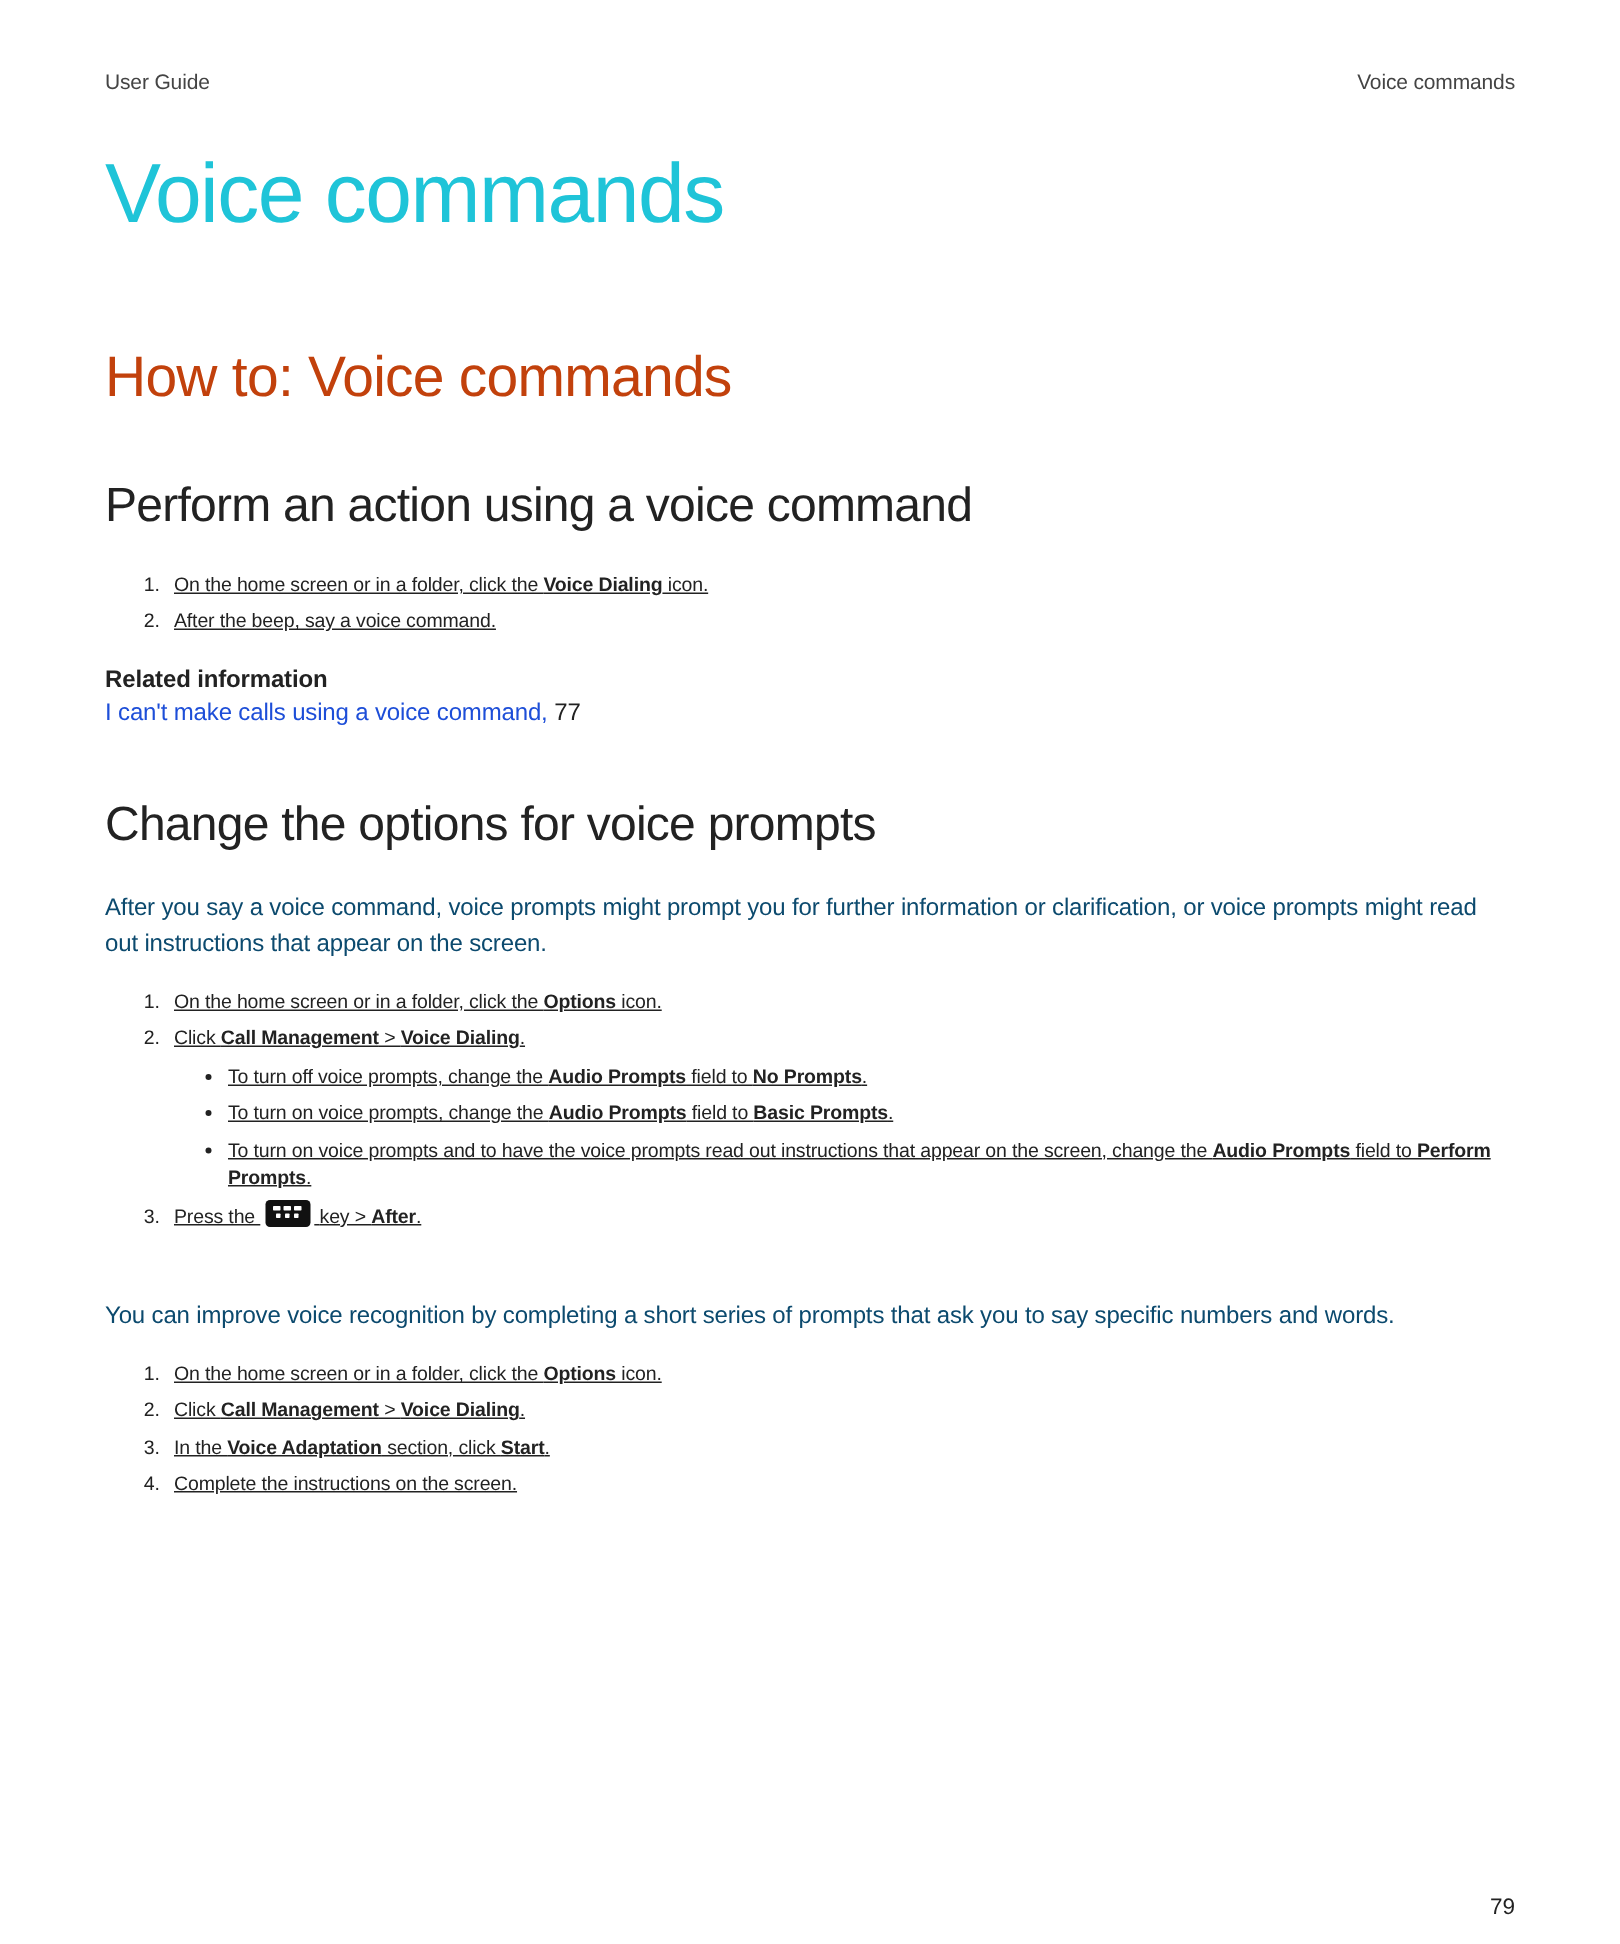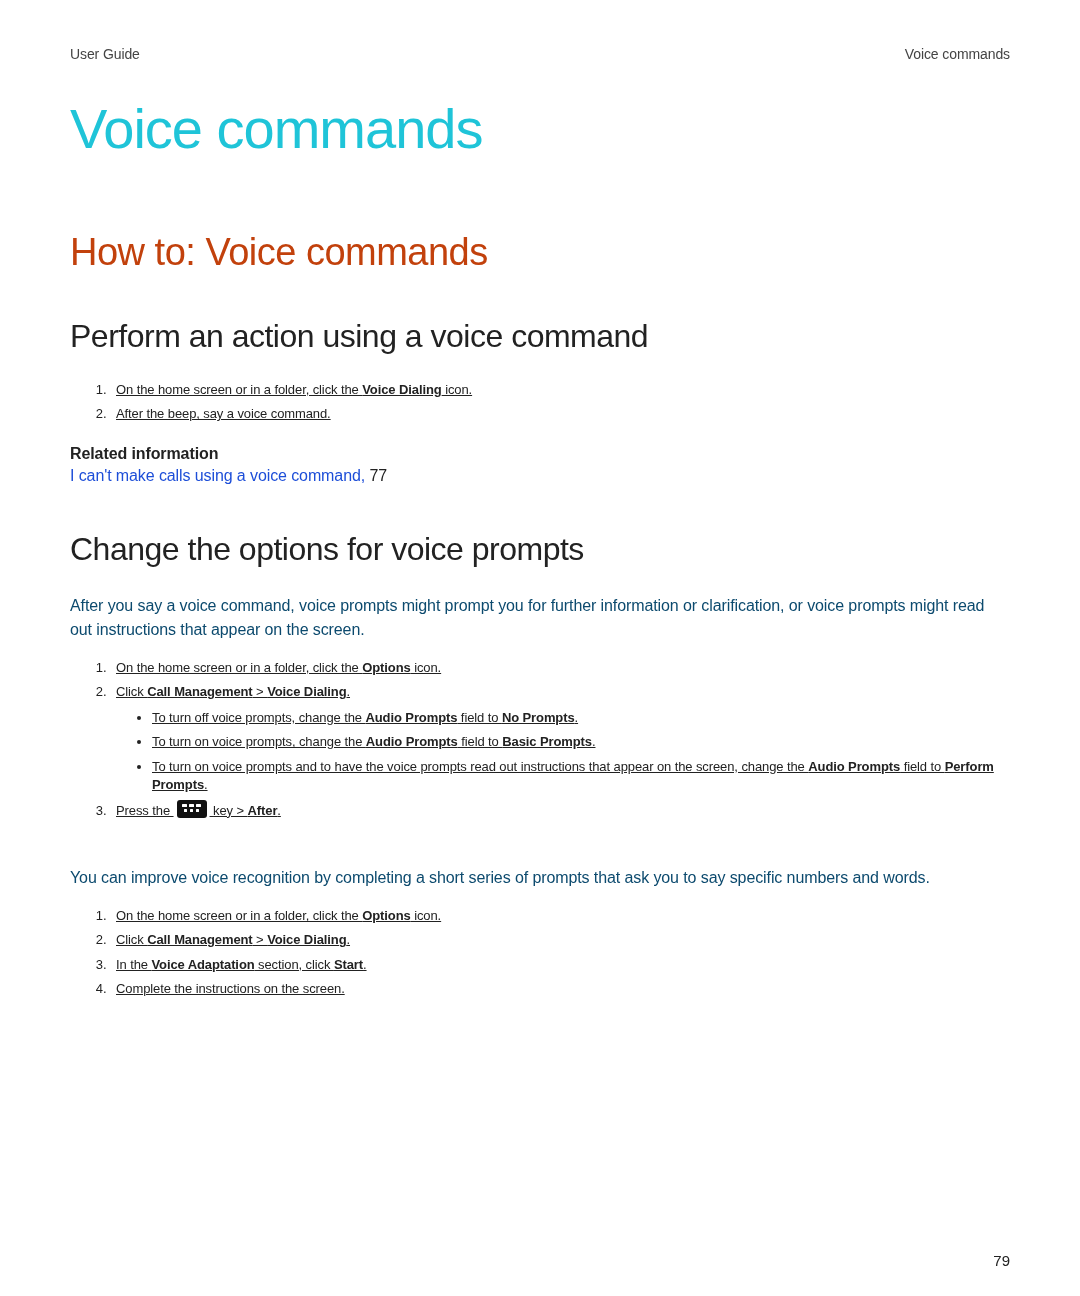--- a/index.html
+++ b/index.html
@@ -118,21 +118,21 @@
     border-radius: 0.5px;
   }
   .key-icon .d1 { top: 0; left: 0; width:5px; height:3px; }
   .key-icon .d2 { top: 0; left: 7px; width:5px; height:3px; }
   .key-icon .d3 { top: 0; left: 14px; width:5px; height:3px; }
   .key-icon .d4 { top: 5px; left: 2px; }
   .key-icon .d5 { top: 5px; left: 8px; }
   .key-icon .d6 { top: 5px; left: 14px; }
   .page-number {
     position: absolute;
-    bottom: 27px;
+    bottom: 16px;
     right: 70px;
     font-size: 15px;
     color: #222;
   }
 </style>
 </head>
 <body>
 
 <div class="page">
 

